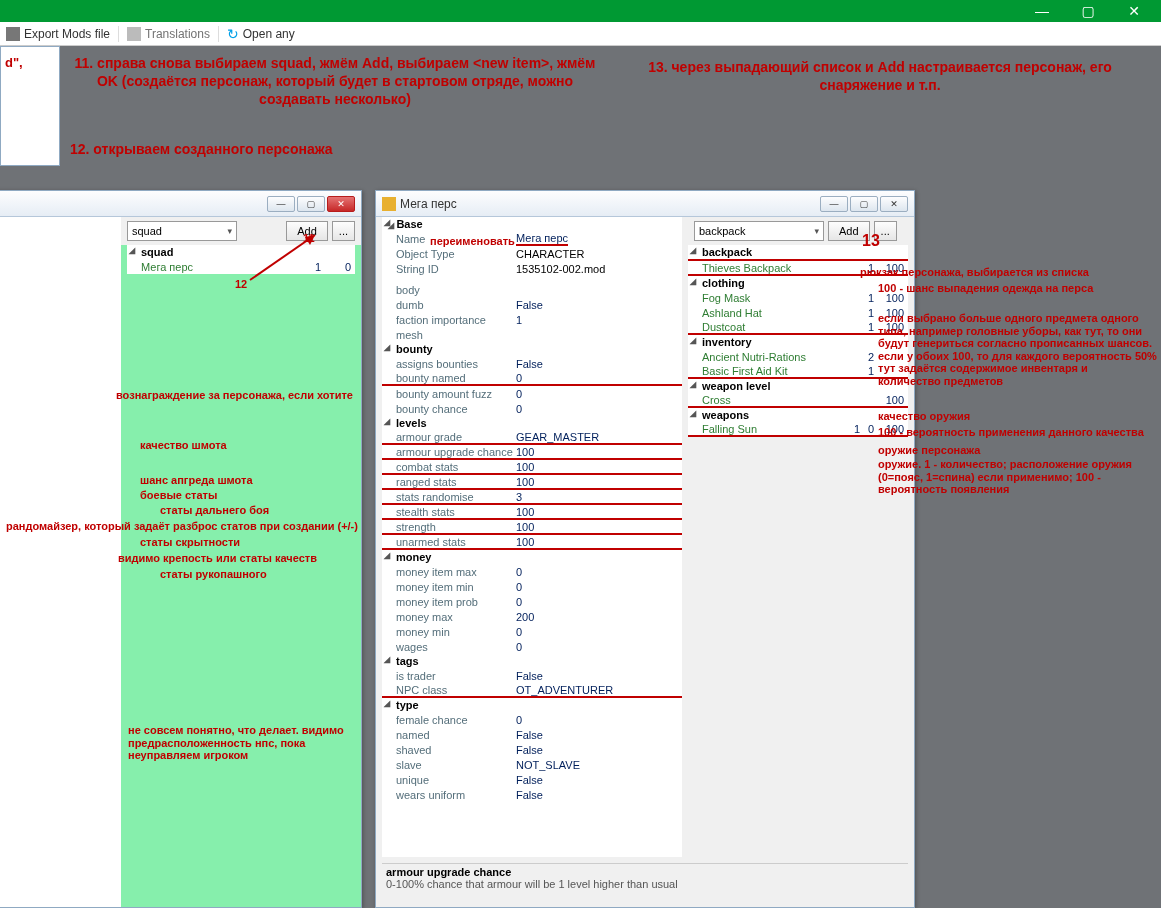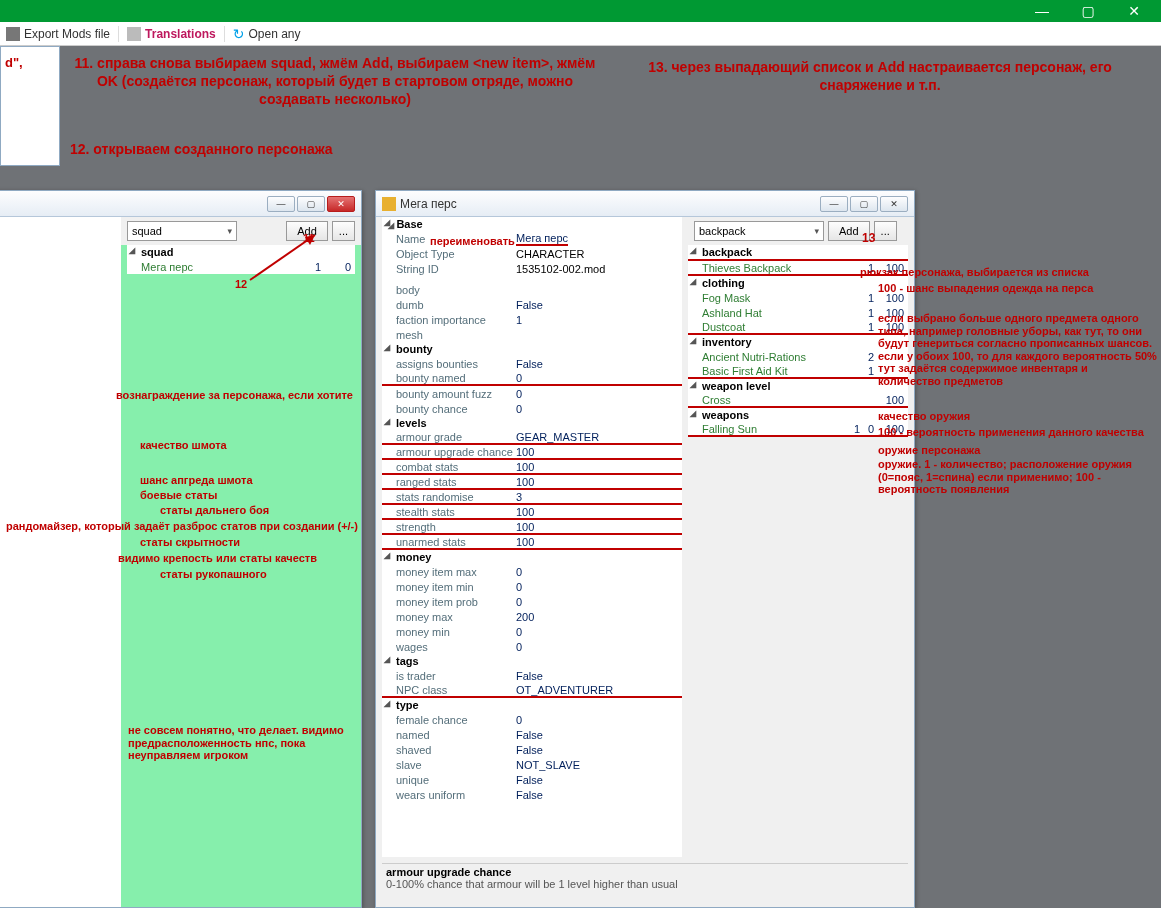--- a/index.html
+++ b/index.html
@@ -2,21 +2,21 @@
 <html><head>
 <meta charset="utf-8">
 <style>
 * { box-sizing: border-box; font-family: "Segoe UI", Tahoma, sans-serif; }
 body { margin: 0; padding: 0; width: 1161px; height: 908px; background: #6f7276; overflow: hidden; position: relative; font-size: 12px; }
 .titlebar { height: 22px; background: #009933; display: flex; justify-content: flex-end; align-items: center; padding-right: 4px; }
 .titlebar .btn { width: 46px; height: 20px; color: #fff; display: inline-flex; align-items: center; justify-content: center; font-size: 14px; }
 .toolbar { height: 24px; background: #fff; border-bottom: 1px solid #ccc; display: flex; align-items: center; padding: 0 6px; gap: 6px; font-size: 12px; color: #333; }
 .toolbar .sep { width: 1px; height: 16px; background: #ddd; margin: 0 2px; }
 .toolbar .item { display: inline-flex; align-items: center; gap: 4px; }
-.toolbar .item.dim { color: #be185d; font-weight: bold; }
+.toolbar .item.dim { color: #737373; }
 .grey-icon { width: 14px; height: 14px; background: #777; display: inline-block; }
 .arrow-icon { color: #00a0e8; font-size: 14px; }
 .overlay-text { position: absolute; color: #c00000; font-weight: bold; font-size: 14px; line-height: 1.3; text-align: center; }
 .small-red { position: absolute; color: #c00000; font-weight: bold; font-size: 11px; line-height: 1.15; }
 .red-underline { border-bottom: 2px solid #c00000; }
 
 .window { position: absolute; background: #f0f0f0; border: 1px solid #8fa9c2; box-shadow: 1px 1px 4px rgba(0,0,0,.3); }
 .win-chrome { height: 26px; background: linear-gradient(#fdfdfe,#e6edf5); border-bottom: 1px solid #b5c7da; display: flex; align-items: center; padding: 0 6px; }
 .win-title { font-size: 12px; color: #333; margin-left: 4px; }
 .win-icon { width: 14px; height: 14px; background: #e8b030; display: inline-block; }
@@ -361,21 +361,21 @@
   </div>
 
   <div class="desc-box">
     <b>armour upgrade chance</b><br>
     <span>0-100% chance that armour will be 1 level higher than usual</span>
   </div>
 </div>
 
 <div class="small-red" style="left:430px; top:235px;">переименовать</div>
 
-<div class="small-red" style="left:862px; top:232px; font-size:12px;">13</div>
+<div class="small-red" style="left:862px; top:232px; font-size:16px;">13</div>
 
 <div class="small-red" style="left:860px; top:266px; width:290px;">рюкзак персонажа, выбирается из списка</div>
 <div class="small-red" style="left:878px; top:282px; width:260px;">100 - шанс выпадения одежда на перса</div>
 <div class="small-red" style="left:878px; top:312px; width:280px;">если выбрано больше одного предмета одного типа, например головные уборы, как тут, то они будут генериться согласно прописанных шансов. если у обоих 100, то для каждого вероятность 50%</div>
 <div class="small-red" style="left:878px; top:362px; width:270px;">тут задаётся содержимое инвентаря и количество предметов</div>
 <div class="small-red" style="left:878px; top:410px;">качество оружия</div>
 <div class="small-red" style="left:878px; top:426px; width:280px;">100 - вероятность применения данного качества</div>
 <div class="small-red" style="left:878px; top:444px;">оружие персонажа</div>
 <div class="small-red" style="left:878px; top:458px; width:270px;">оружие. 1 - количество; расположение оружия (0=пояс, 1=спина) если применимо; 100 - вероятность появления</div>
 

